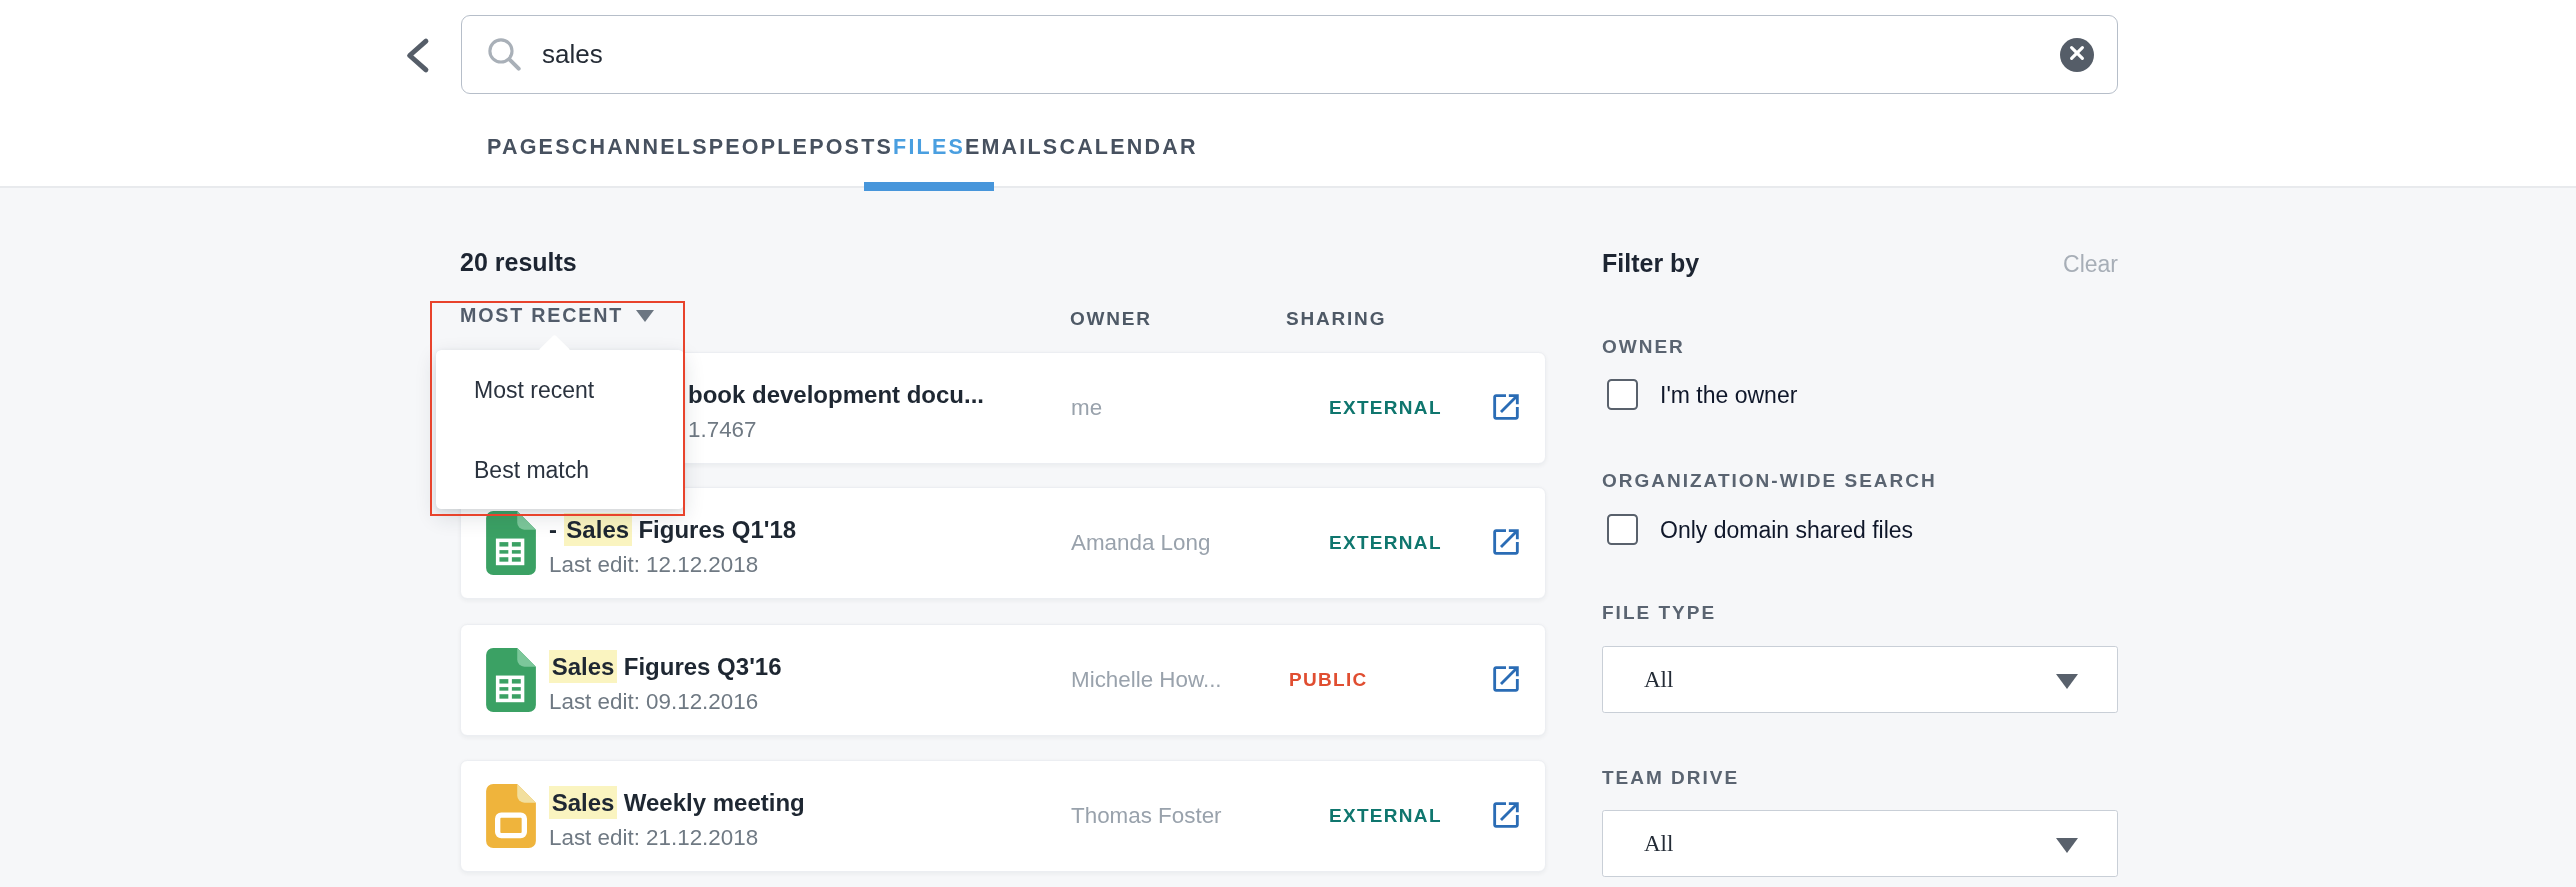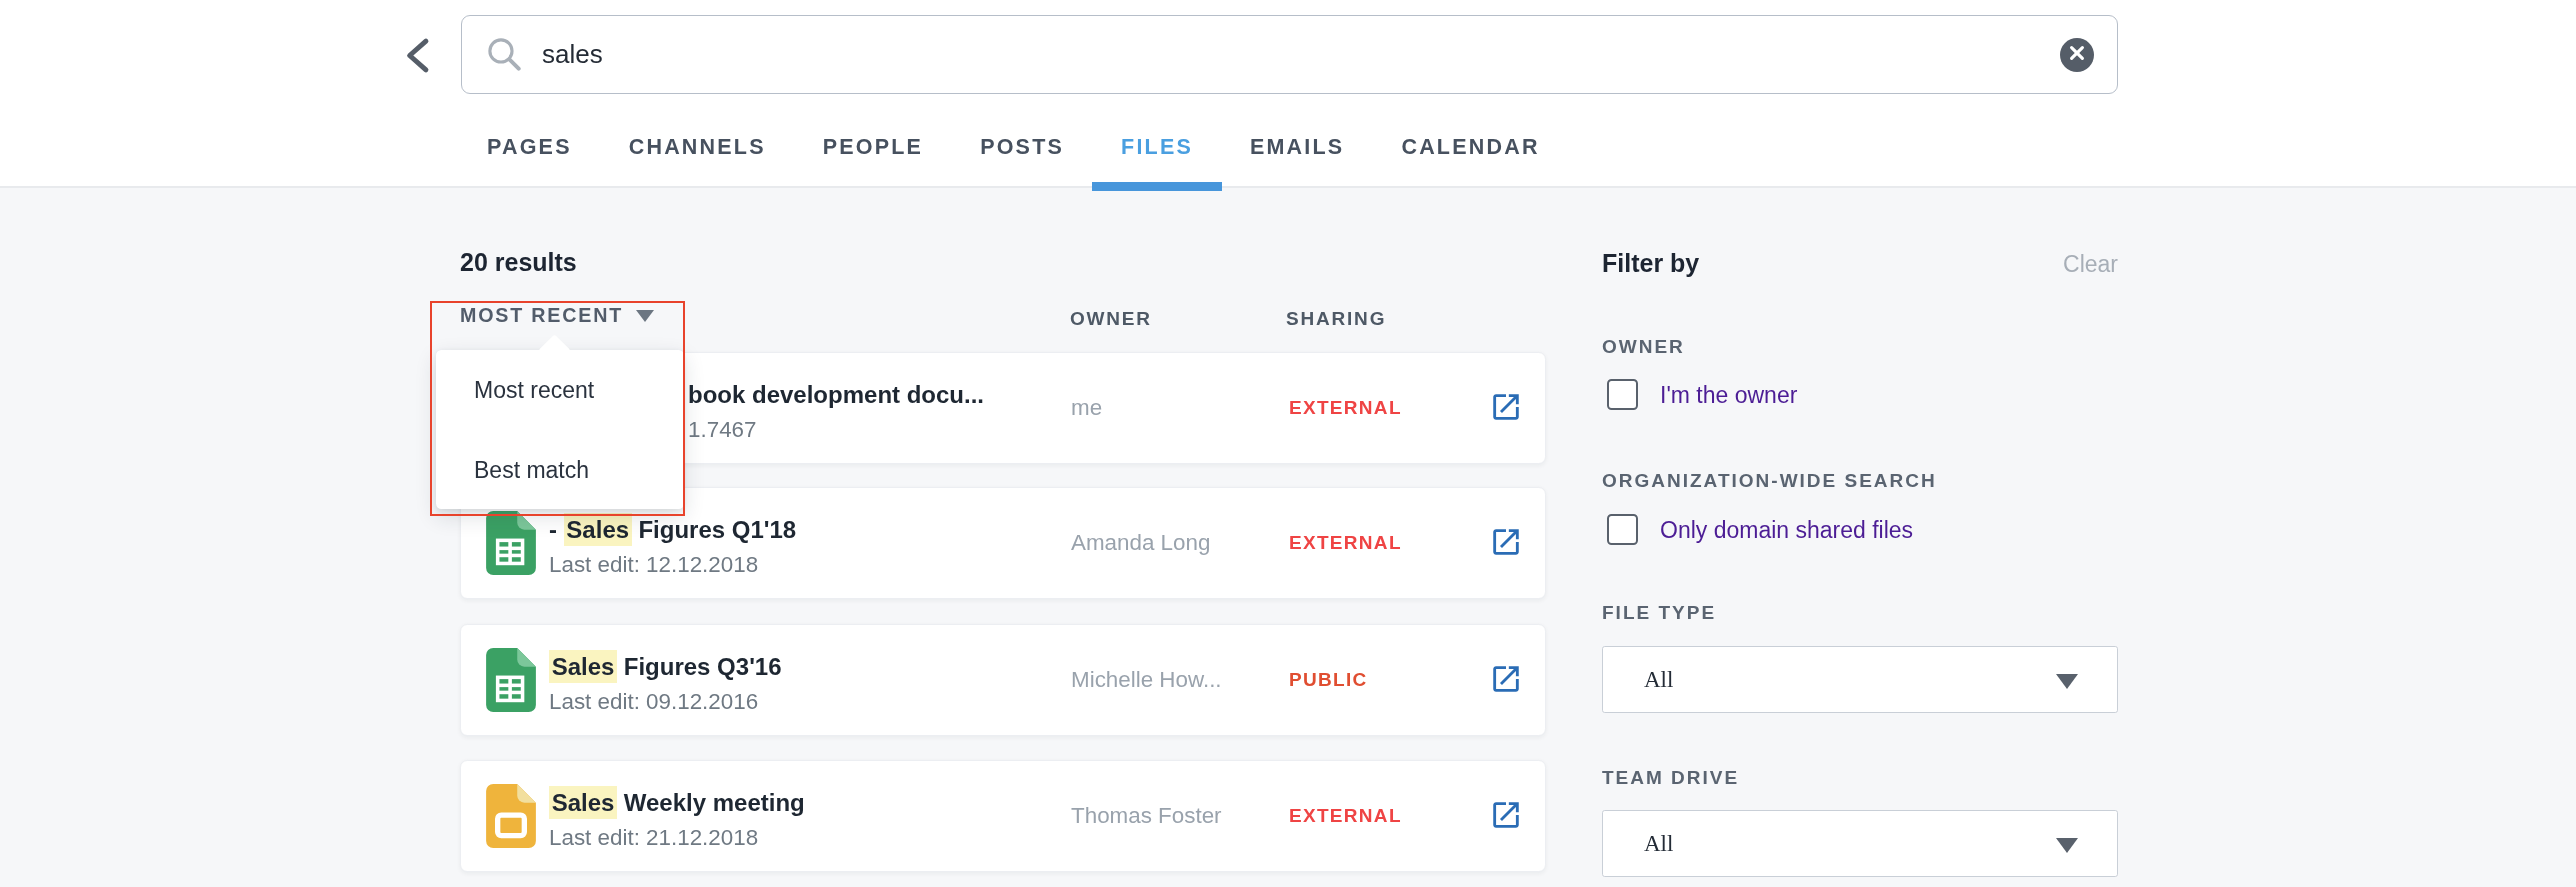--- a/index.html
+++ b/index.html
@@ -20,21 +20,21 @@
               background:#fff; border:1.8px solid #B6BEC9; border-radius:9px;
               display:flex; align-items:center; }
   .search-glass{ margin-left:23px; flex:0 0 auto; display:flex; }
   .search-input{ flex:1 1 auto; height:72px; border:none; outline:none;
                  font-family:inherit; font-size:26px; color:#242B35; margin-left:18px;
                  background:transparent; }
   .clear-btn{ flex:0 0 auto; width:34px; height:34px; margin-right:23px; border:none;
               border-radius:50%; background:#555D68; cursor:pointer;
               display:flex; align-items:center; justify-content:center; }
   .tabs{ position:absolute; left:487px; top:107px; height:81px;
-         display:flex; gap:57px; align-items:center; }
+         display:flex; align-items:center; }
   .tab{ position:relative; height:100%; display:flex; align-items:center;
         font-size:21.5px; font-weight:700; letter-spacing:2.2px; color:#47515F;
         cursor:pointer; white-space:nowrap; }
   .tab.active{ color:#4A9FE0; }
   .tab.active::after{ content:""; position:absolute; left:-29.5px; right:-29.5px;
         bottom:-2.7px; height:9px; background:#4796DB; }
   
   .results-count{ position:absolute; left:460px; top:248px; font-size:25px;
                   font-weight:700; color:#1D2532; }
   .sort-trigger{ position:absolute; left:460px; top:304px; display:flex;
@@ -57,21 +57,21 @@
   .ftext{ position:absolute; left:88px; top:50%; transform:translateY(-50%); white-space:nowrap;}
   #card-1 .ftext{ left:227px; }
   .ftitle{ font-size:24px; font-weight:700; color:#1E2732;margin-top:8px; }
   .hl{ background:#FAF4C0; padding:2.7px 2.7px; }
   .fdate{ font-size:22.4px; color:#6F7983; margin-top:8px; }
   .owner-cell{ position:absolute; left:610px; top:50%; transform:translateY(-50%);
                width:210px; font-size:22.4px; color:#99A2AC; white-space:nowrap;
                overflow:hidden; }
   .badge{ position:absolute; left:828px; top:50%; transform:translateY(-50%);
           font-size:19px; font-weight:700; letter-spacing:1.3px; }
-  .badge-external{ color:#ef4444; } .badge-public{ color:#E04E31; }
+  .badge-external{ color:#0f766e;margin-left:40px; } .badge-public{ color:#E04E31; }
   .open-btn{ position:absolute; left:1027px; top:50%; transform:translateY(-50%);
              width:36px; height:36px; background:none; border:none; cursor:pointer; }
   
   .sort-popup{ position:absolute; left:436px; top:350px; width:248px; height:159px;
                background:#fff; border-radius:5.4px; z-index:30;
                box-shadow:0 7.2px 21.5px rgba(30,40,55,0.14), 0 1.8px 5.4px rgba(30,40,55,0.08); }
   .popup-caret{ position:absolute; top:-10.7px; left:107px; width:23px; height:23px;
                 background:#fff; transform:rotate(45deg); border-radius:2.7px; }
   .popup-item{ height:80px; display:flex; align-items:center; padding-left:38px;
                font-size:23px; color:#2A323E; cursor:pointer; position:relative; z-index:1;}
@@ -87,21 +87,21 @@
   .fsection-label{ position:absolute; font-size:19px; font-weight:700;
                    letter-spacing:2px; color:#5A6471; }
   #owner-section-label{ left:1602px; top:336px; }
   #org-section-label{ left:1602px; top:470px; }
   #file-type-label{ left:1602px; top:602px; }
   #team-drive-label{ left:1602px; top:767px; }
   .checkbox{ position:absolute; width:31px; height:31px; background:#fff;
              border:2.7px solid #59616C; border-radius:4.5px; cursor:pointer; }
   #checkbox-owner{ left:1607px; top:379px; }
   #checkbox-domain{ left:1607px; top:514px; }
-  .cb-label{ position:absolute; font-size:23px; color:#4c1d95; }
+  .cb-label{ position:absolute; font-size:23px; color:#0f172a; }
   #cb-label-owner{ left:1660px; top:382px; }
   #cb-label-domain{ left:1660px; top:517px; }
   .select{ position:absolute; left:1602px; width:516px; height:67px; background:#fff;
            border:1.8px solid #C9CFD7; border-radius:2.7px; display:flex; align-items:center;
            cursor:pointer; }
   #select-file-type{ top:646px; } #select-team-drive{ top:810px; }
   .select-value{ margin-left:41px; font-size:23px; color:#242C37;font-family:Liberation Serif, serif; }
   .select-caret{ position:absolute; right:39px; top:50%; transform:translateY(-40%);
                  width:0; height:0; border-left:11.6px solid transparent;
                  border-right:11.6px solid transparent; border-top:15px solid #59616C; }

